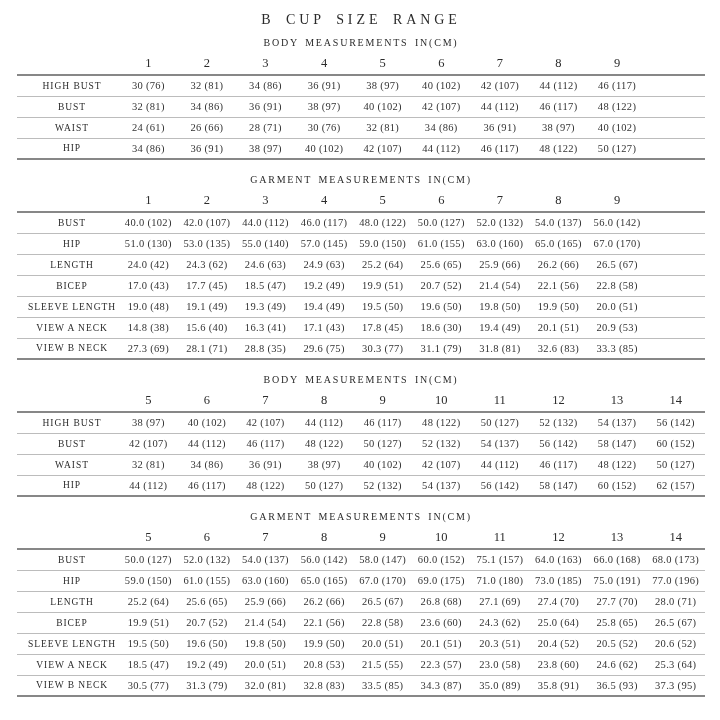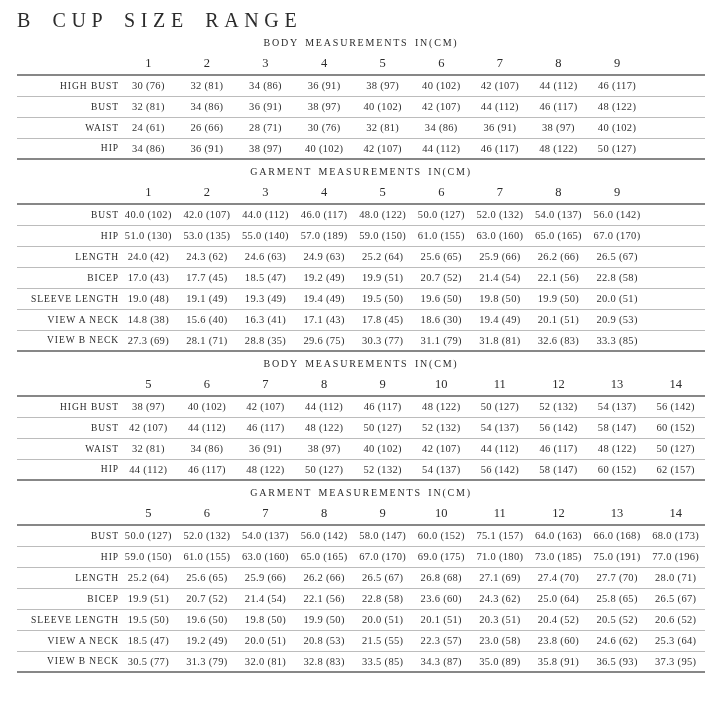--- a/index.html
+++ b/index.html
@@ -5,24 +5,24 @@
   * { margin: 0; padding: 0; box-sizing: border-box; }
   html, body {
     width: 720px; height: 720px;
     background: #ffffff;
     font-family: "Liberation Serif", "DejaVu Serif", serif;
     color: #2e2e2e;
     overflow: hidden;
   }
   .page { width: 720px; height: 720px; padding: 8px 15px 0 17px; }
   .chart-section { margin-top: 0; }
-  .chart-section + .chart-section { margin-top: 4px; }
+  .chart-section + .chart-section { margin-top: 12px; }
   .title {
-    text-align: left;
-    font-size: 20px;
+    text-align: center;
+    font-size: 14px;
     line-height: 20px;
     font-weight: normal;
     letter-spacing: 0.28em;
     word-spacing: 0.30em;
     margin: 2px 0 5px 0;
     color: #2b2b2b;
   }
   .subtitle {
     text-align: center;
     font-size: 10px;
@@ -62,21 +62,21 @@
     color: #333333;
   }
   table.measure .label-col {
     width: 102px;
     text-align: left;
     padding-left: 8px;
   }
   table.measure td.row-label {
     font-size: 9.5px;
     letter-spacing: 0.10em;
-    text-align: right;
+    text-align: center;
     padding-left: 8px;
     color: #2b2b2b;
   }
 </style>
 </head>
 <body>
 
 <div class="page">
 
   <section class="chart-section">
@@ -185,21 +185,21 @@
             <td>52.0 (132)</td>
             <td>54.0 (137)</td>
             <td>56.0 (142)</td>
             <td></td>
           </tr>
           <tr>
             <td class="row-label label-col">HIP</td>
             <td>51.0 (130)</td>
             <td>53.0 (135)</td>
             <td>55.0 (140)</td>
-            <td>57.0 (189)</td>
+            <td>57.0 (145)</td>
             <td>59.0 (150)</td>
             <td>61.0 (155)</td>
             <td>63.0 (160)</td>
             <td>65.0 (165)</td>
             <td>67.0 (170)</td>
             <td></td>
           </tr>
           <tr>
             <td class="row-label label-col">LENGTH</td>
             <td>24.0 (42)</td>

